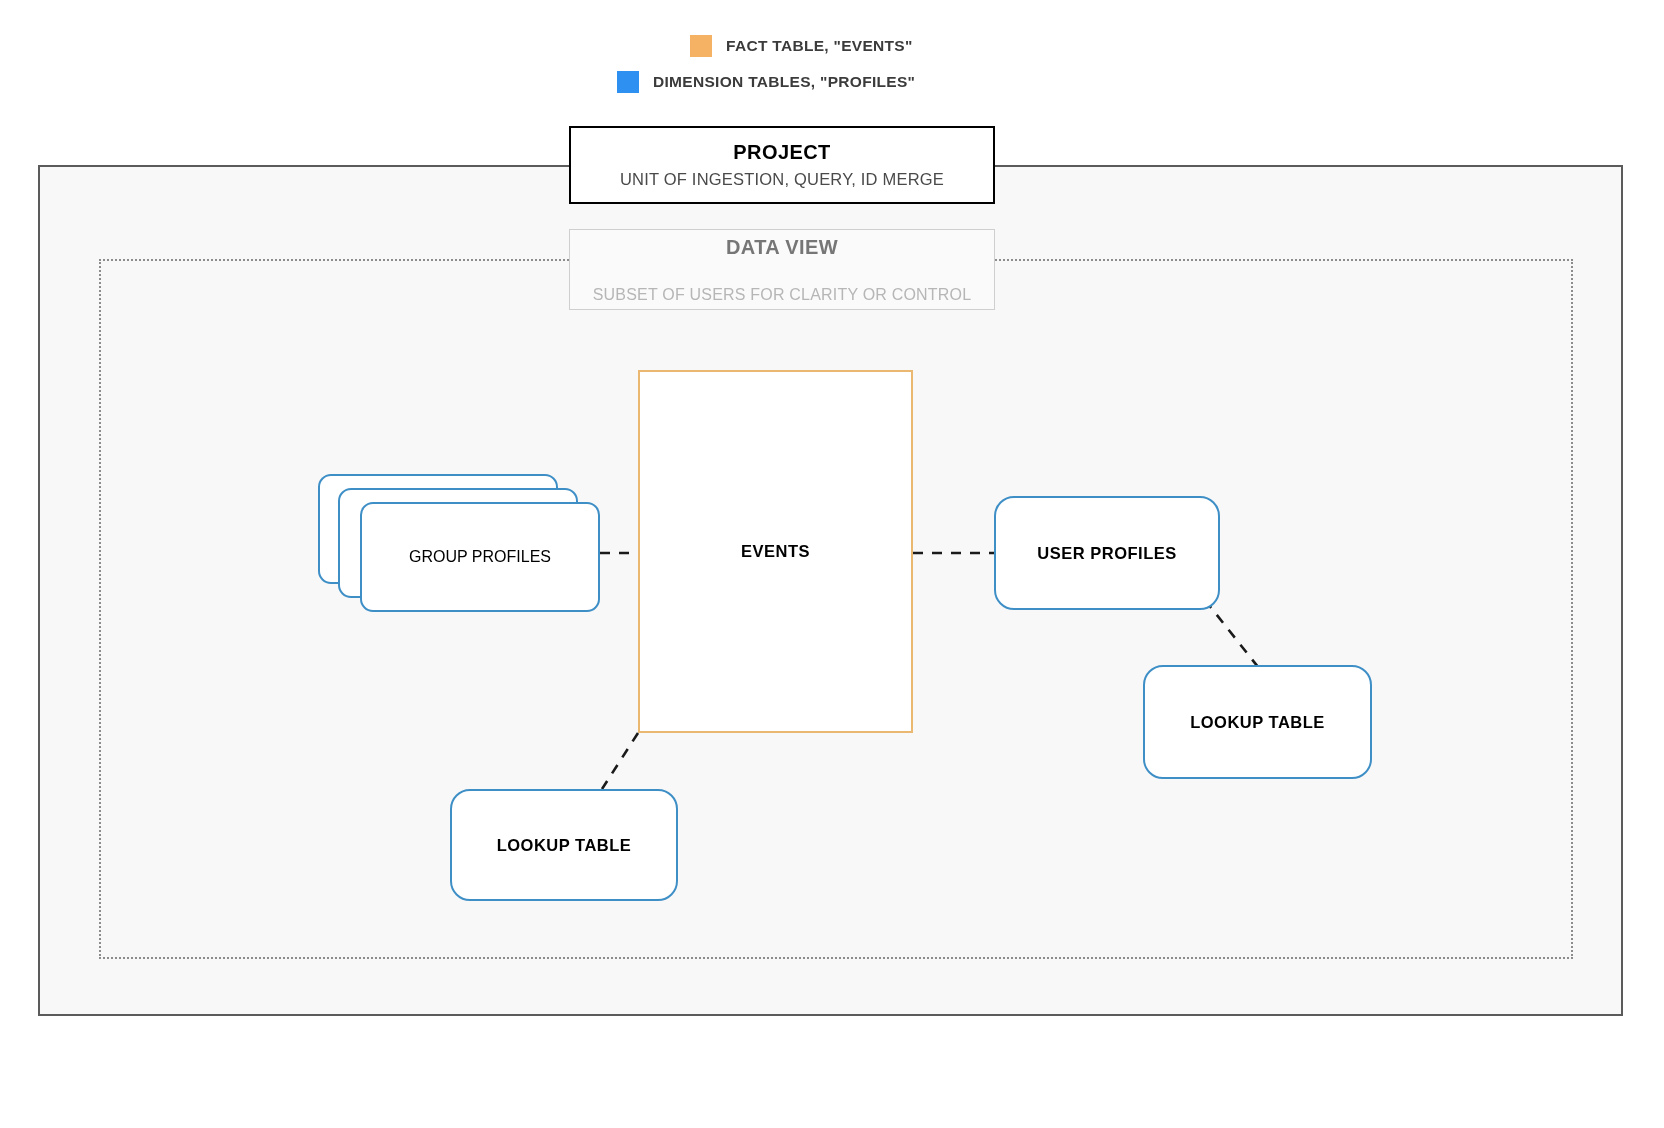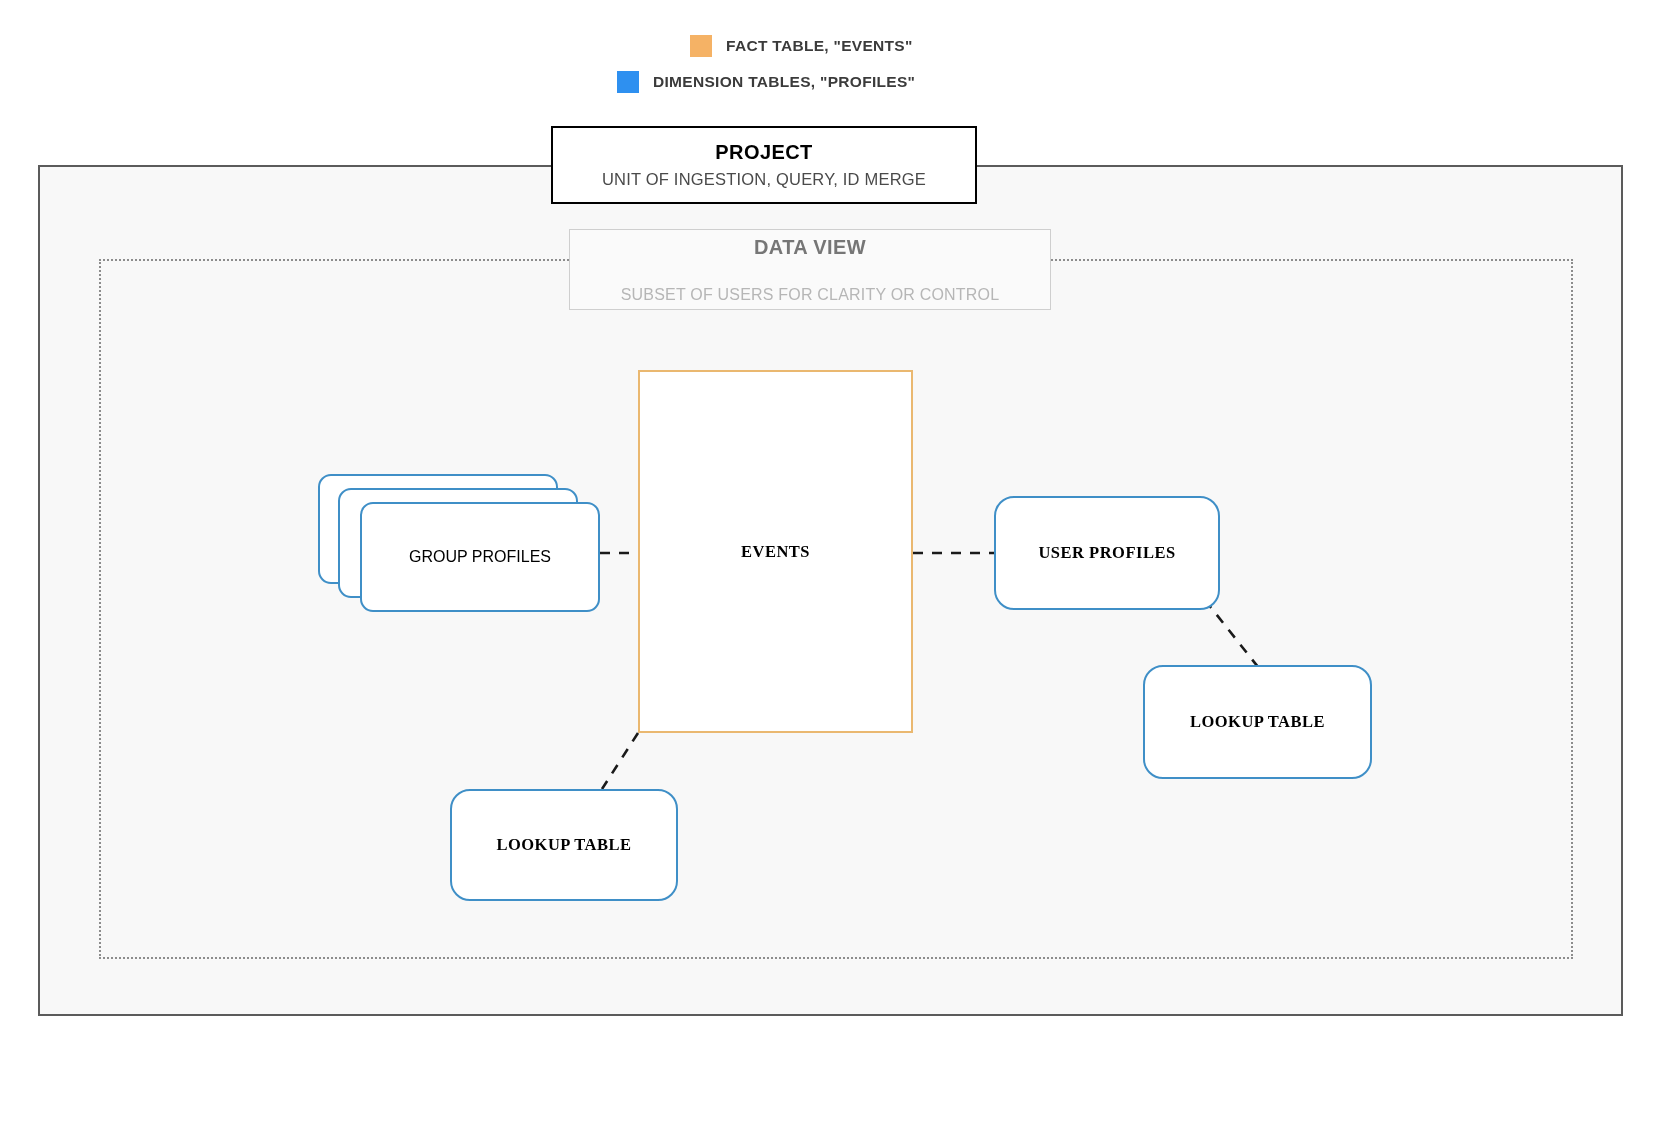--- a/index.html
+++ b/index.html
@@ -69,21 +69,21 @@
     position: absolute;
     box-sizing: border-box;
     background: #ffffff;
     text-align: center;
     display: flex;
     flex-direction: column;
     align-items: center;
     justify-content: center;
   }
   #project-card {
-    left: 551px;
+    left: 569px;
     top: 126px;
     width: 426px;
     height: 78px;
     border: 2px solid #000000;
   }
   #project-card .card-title {
     font-size: 20px;
     font-weight: bold;
     color: #000000;
     letter-spacing: 0.4px;
@@ -92,21 +92,21 @@
   #project-card .card-sub {
     margin-top: 6px;
     font-size: 16.5px;
     color: #4a4a4a;
     letter-spacing: 0.2px;
     text-align: center;
   }
   #dataview-card {
     left: 569px;
     top: 229px;
-    width: 482px;
+    width: 426px;
     height: 81px;
     border: 1px solid #cfcfcf;
     background: #fafafa;
     gap: 9px;
   }
   #dataview-card .card-title {
     font-size: 20px;
     font-weight: bold;
     color: #767676;
     letter-spacing: 0.4px;
@@ -143,21 +143,20 @@
     display: flex;
     align-items: center;
     justify-content: center;
   }
   .entity .entity-label {
     font-size: 16.5px;
     font-weight: bold;
     color: #000000;
     letter-spacing: 0.5px;
     white-space: nowrap;
-    font-family: Liberation Serif, serif;
   }
   .entity.profile {
     border: 2.5px solid #3f8fc7;
     border-radius: 20px;
   }
   .entity.fact {
     border: 2px solid #eab870;
     border-radius: 0;
   }
 

